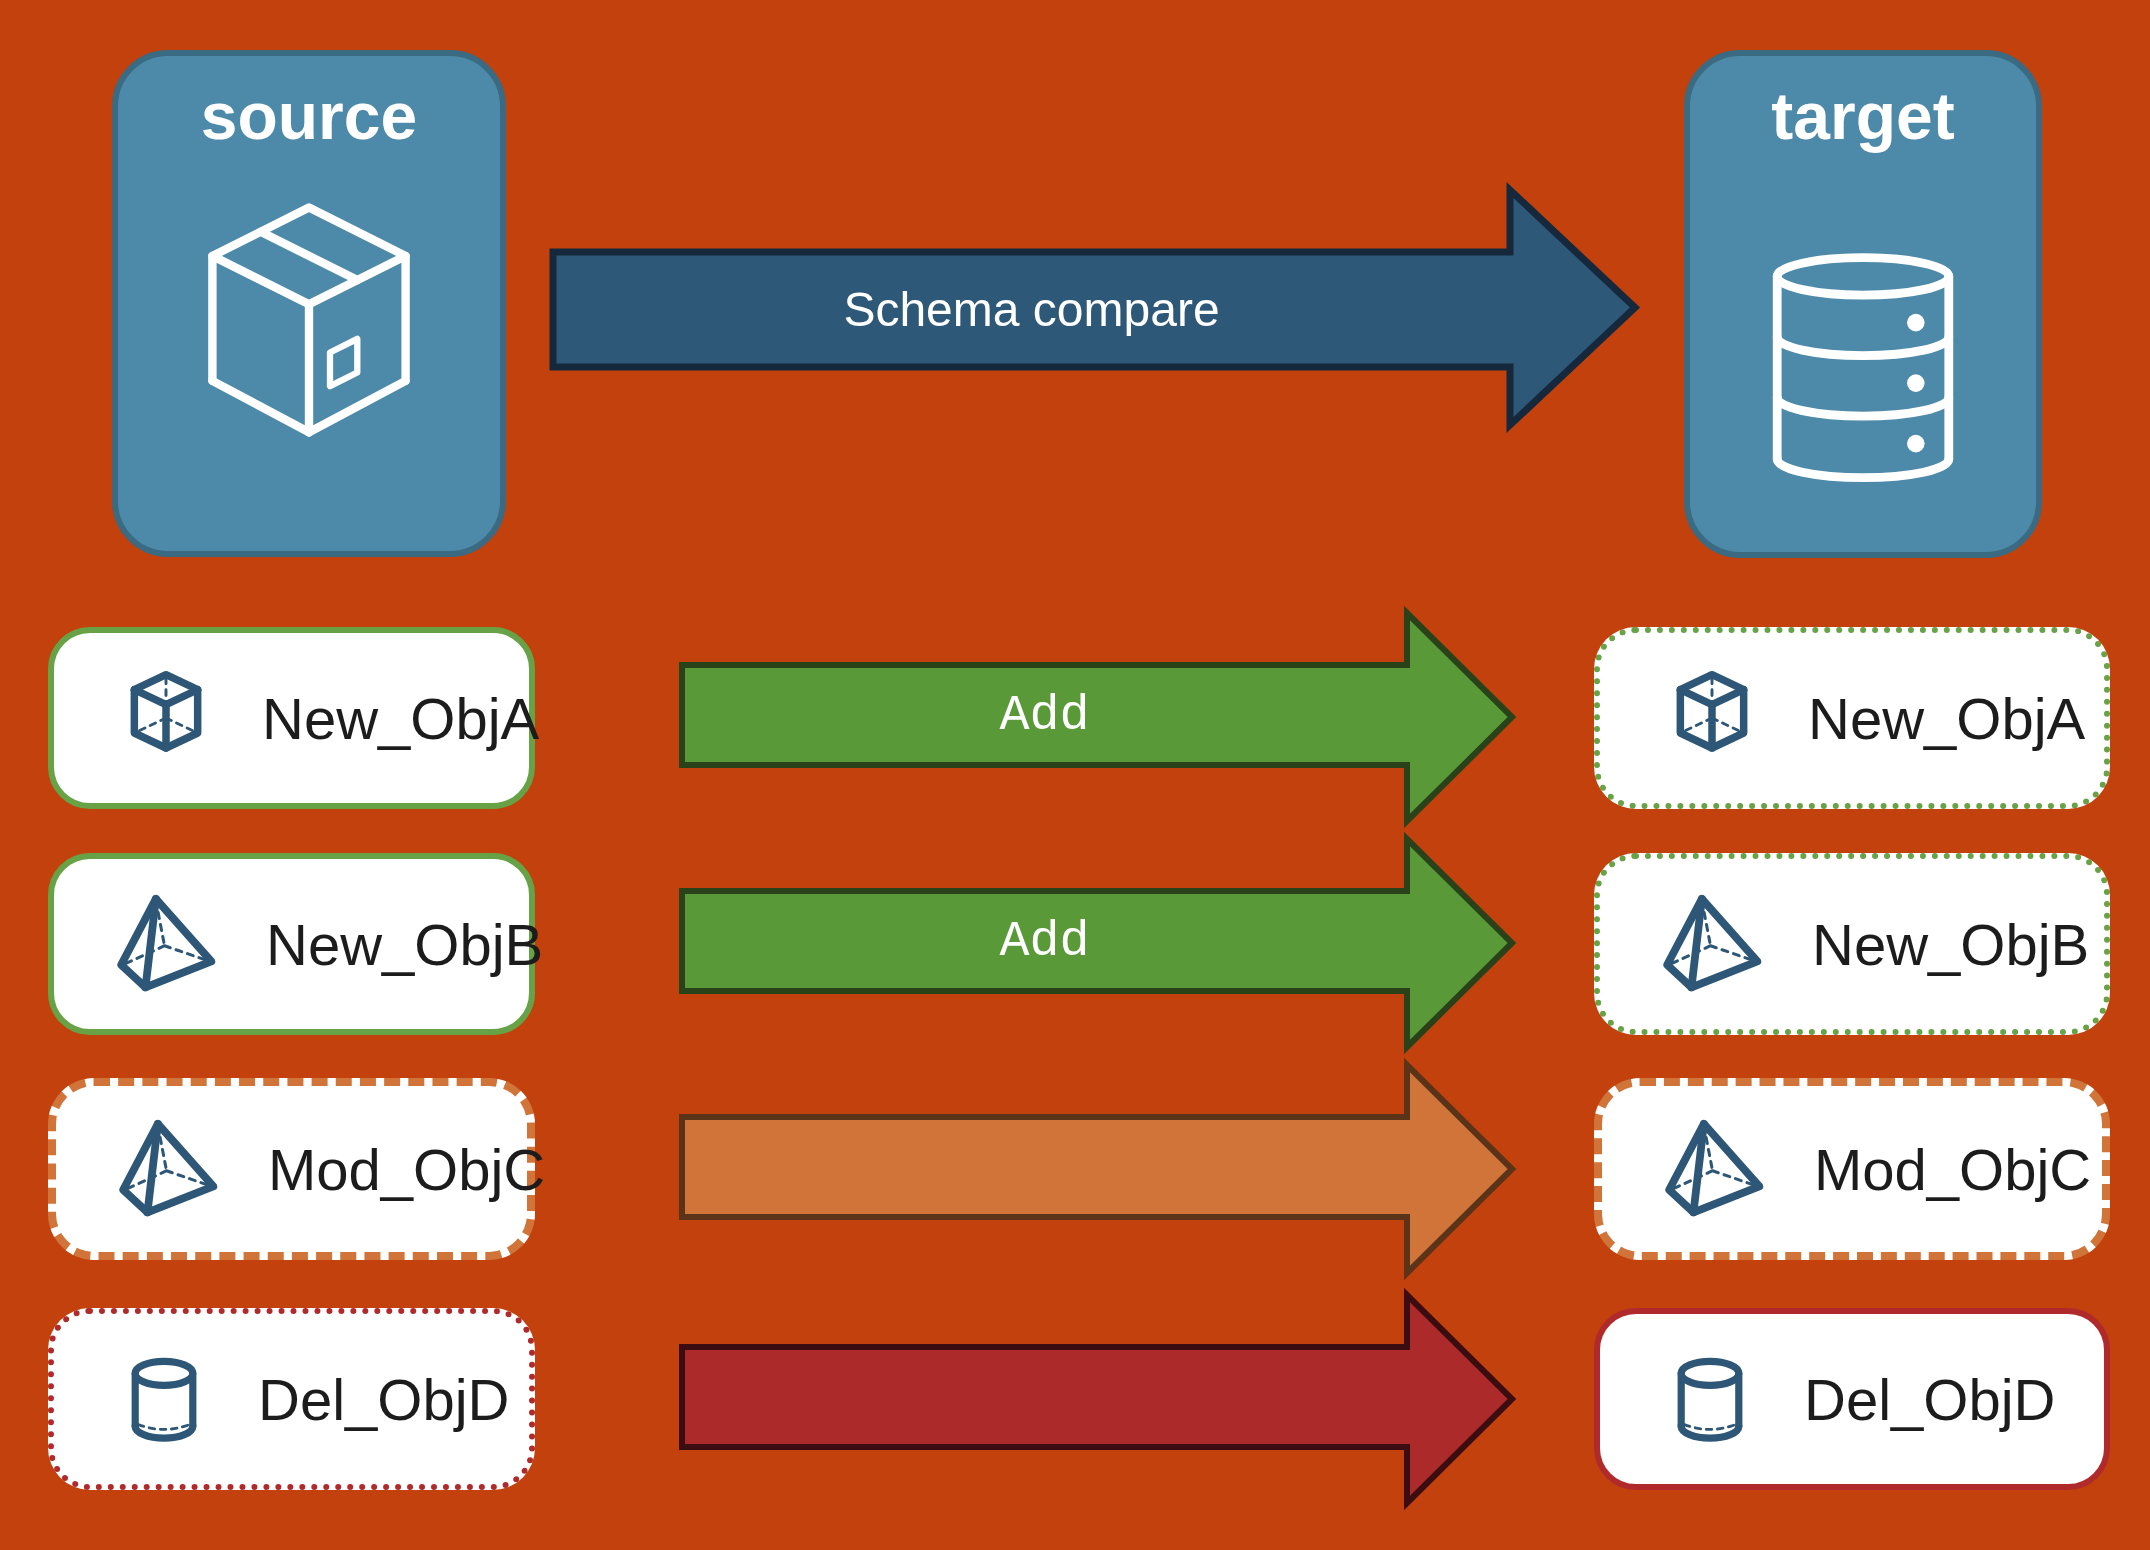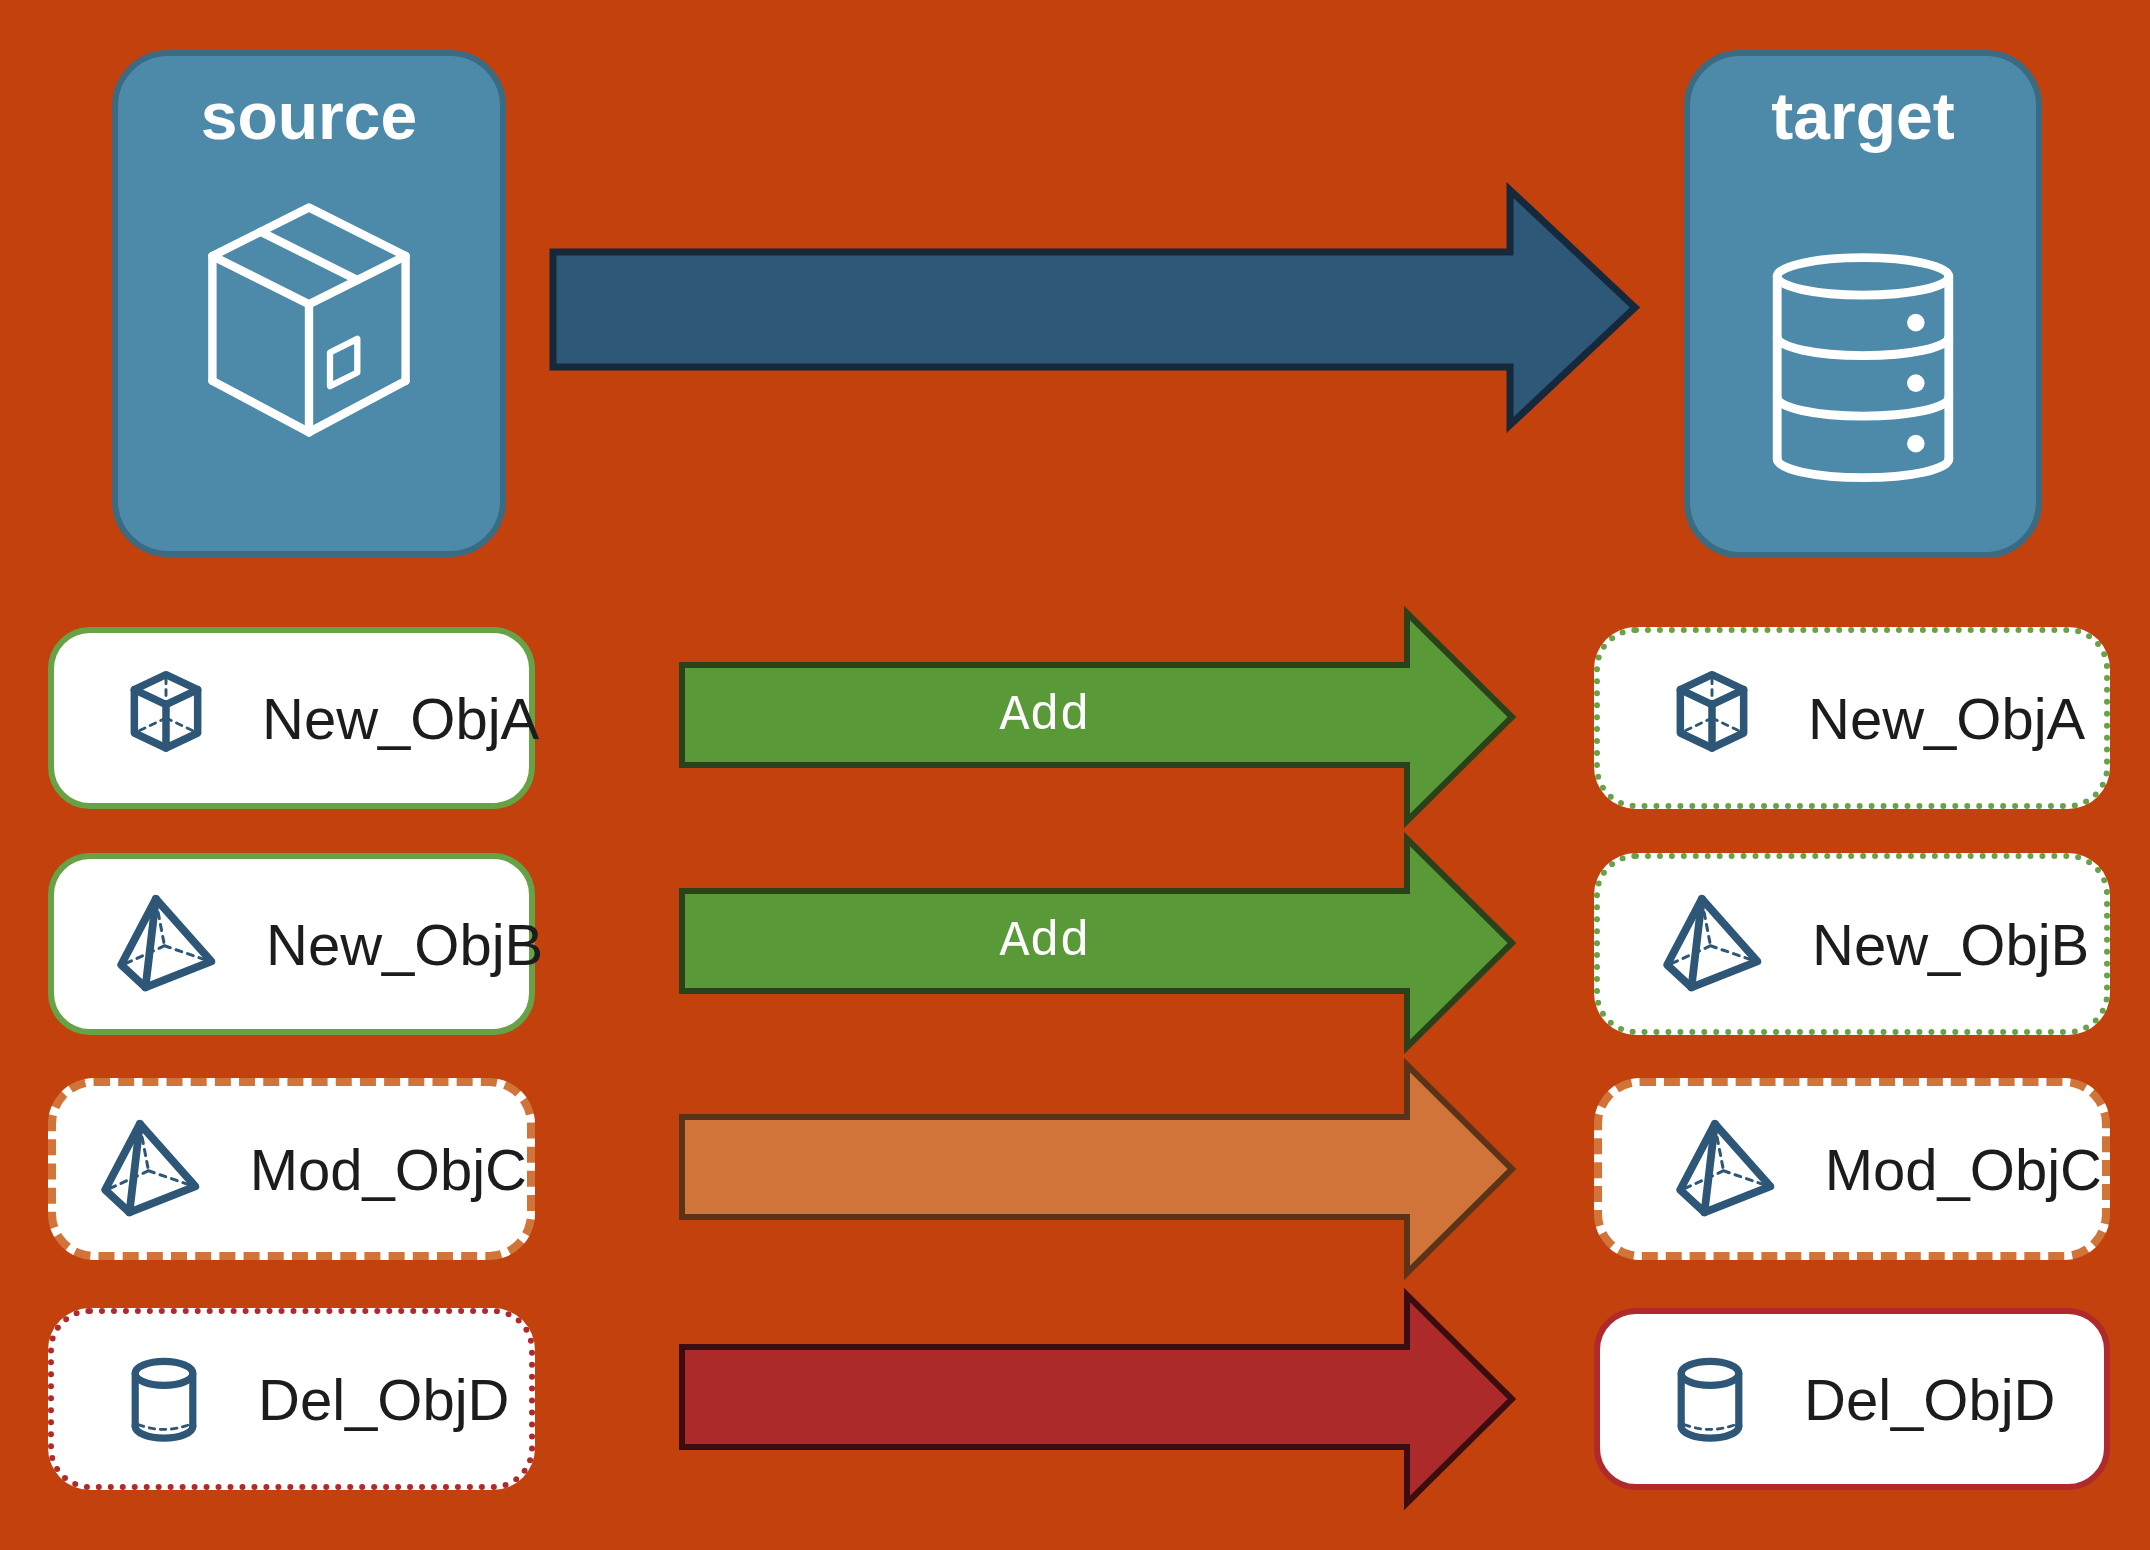--- a/index.html
+++ b/index.html
@@ -34,21 +34,21 @@
   .fill-delete{fill:#ad2a2b;stroke:#3c0d10;stroke-width:6;}
   
   .item-box{
     position:absolute;box-sizing:border-box;height:182px;border-radius:42px;
     display:flex;align-items:center;padding-left:62px;gap:46px;background:#ffffff;
   }
   .item-left{left:48px;width:487px;}
   .item-right{left:1594px;width:516px;}
   .b-solid-green {border:6px solid #67a346;}
   .b-dotted-green{border:6px dotted #67a346;}
-  .b-dashed-orange{border:8px dashed #d1743a;border-radius:46px;justify-content:flex-end;}
+  .b-dashed-orange{border:8px dashed #d1743a;border-radius:46px;}
   .b-dotted-red{border:6px dotted #b12a2b;}
   .b-solid-red{border:6px solid #b12a2b;}
   .item-label{font-size:58px;color:#1c1c1c;white-space:nowrap;}
   .obj-icon{flex:0 0 auto;}
   .obj-icon svg{display:block;overflow:visible;}
   
   .ic{stroke:#2e5777;fill:none;stroke-linejoin:round;stroke-linecap:round;}
   .ic-solid{stroke-width:9;}
   .ic-dash{stroke-width:3.5;stroke-dasharray:7 7;}
   .wic{stroke:#ffffff;fill:none;stroke-linejoin:round;stroke-linecap:round;stroke-width:8;}
@@ -88,20 +88,21 @@
         <circle cx="148" cy="131" r="8" fill="#ffffff" stroke="none"></circle>
         <circle cx="148" cy="186" r="8" fill="#ffffff" stroke="none"></circle>
       </svg>
     </div>
   </div>
 
   <div class="arrow" style="left:553px;top:190px;width:1082px;height:235px;">
     <svg width="1082" height="235">
       <polygon class="fill-main" points="0,62 957,62 957,0 1082,117.5 957,235 957,177 0,177"></polygon>
     </svg>
+    <div class="arrow-label main-arrow-label">Schema compare</div>
   </div>
 
   <div class="item-box item-left b-solid-green" style="top:627px;">
     <div class="obj-icon">
       <svg width="100" height="100" viewBox="0 0 120 120">
         <path class="ic ic-dash" d="M60,12 L60,60 M60,60 L22,78 M60,60 L98,78"></path>
         <path class="ic ic-solid" d="M60,8 L98,26 L98,78 L60,96 L22,78 L22,26 Z"></path>
         <path class="ic ic-solid" d="M22,26 L60,44 L98,26 M60,44 L60,96"></path>
       </svg>
     </div>

